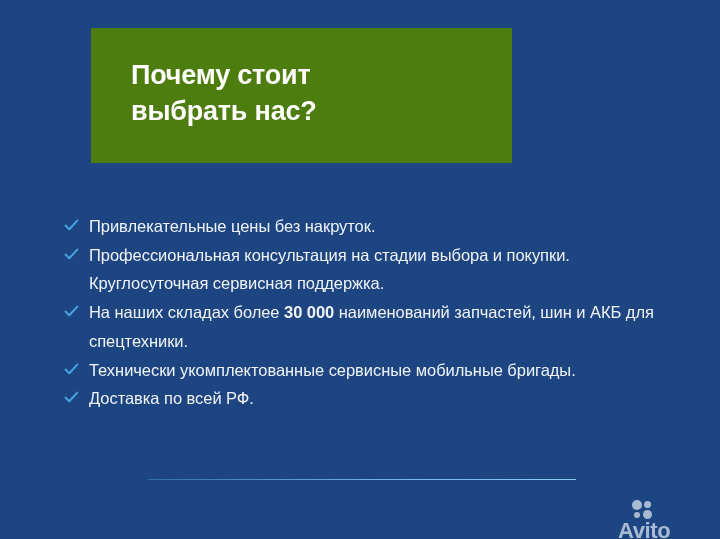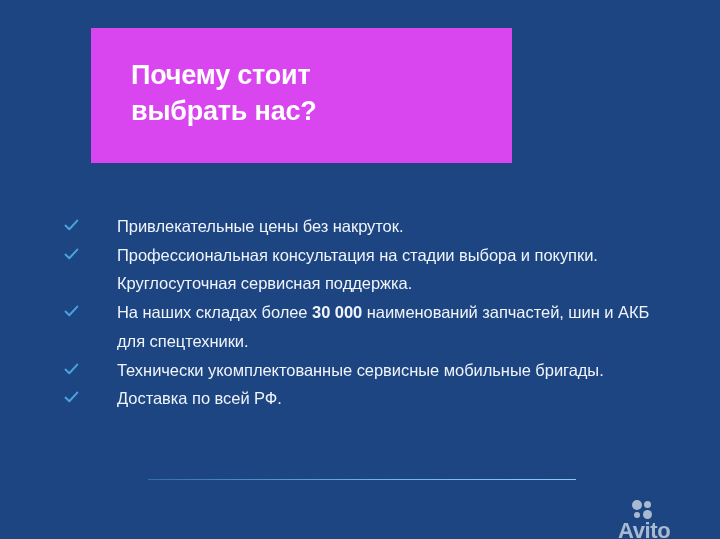--- a/index.html
+++ b/index.html
@@ -20,21 +20,21 @@
     overflow: hidden;
   }
 
   
   #title-box {
     position: absolute;
     left: 91px;
     top: 28px;
     width: 421px;
     height: 135px;
-    background: #d946ef;
+    background: #4d7c0f;
     box-sizing: border-box;
   }
   #title-text {
     position: absolute;
     left: 40px;
     top: 29px;
     width: 360px;
     color: #ffffff;
     font-size: 27px;
     font-weight: bold;
@@ -65,21 +65,20 @@
     top: 6px;
     width: 15px;
     height: 15px;
     display: block;
   }
   .check-icon svg {
     display: block;
   }
   .bullet-text {
     display: block;
-    margin-left: 28px;
   }
   .bullet-text b {
     font-weight: bold;
     text-align: center;
   }
 
   
   #divider {
     position: absolute;
     left: 148px;

